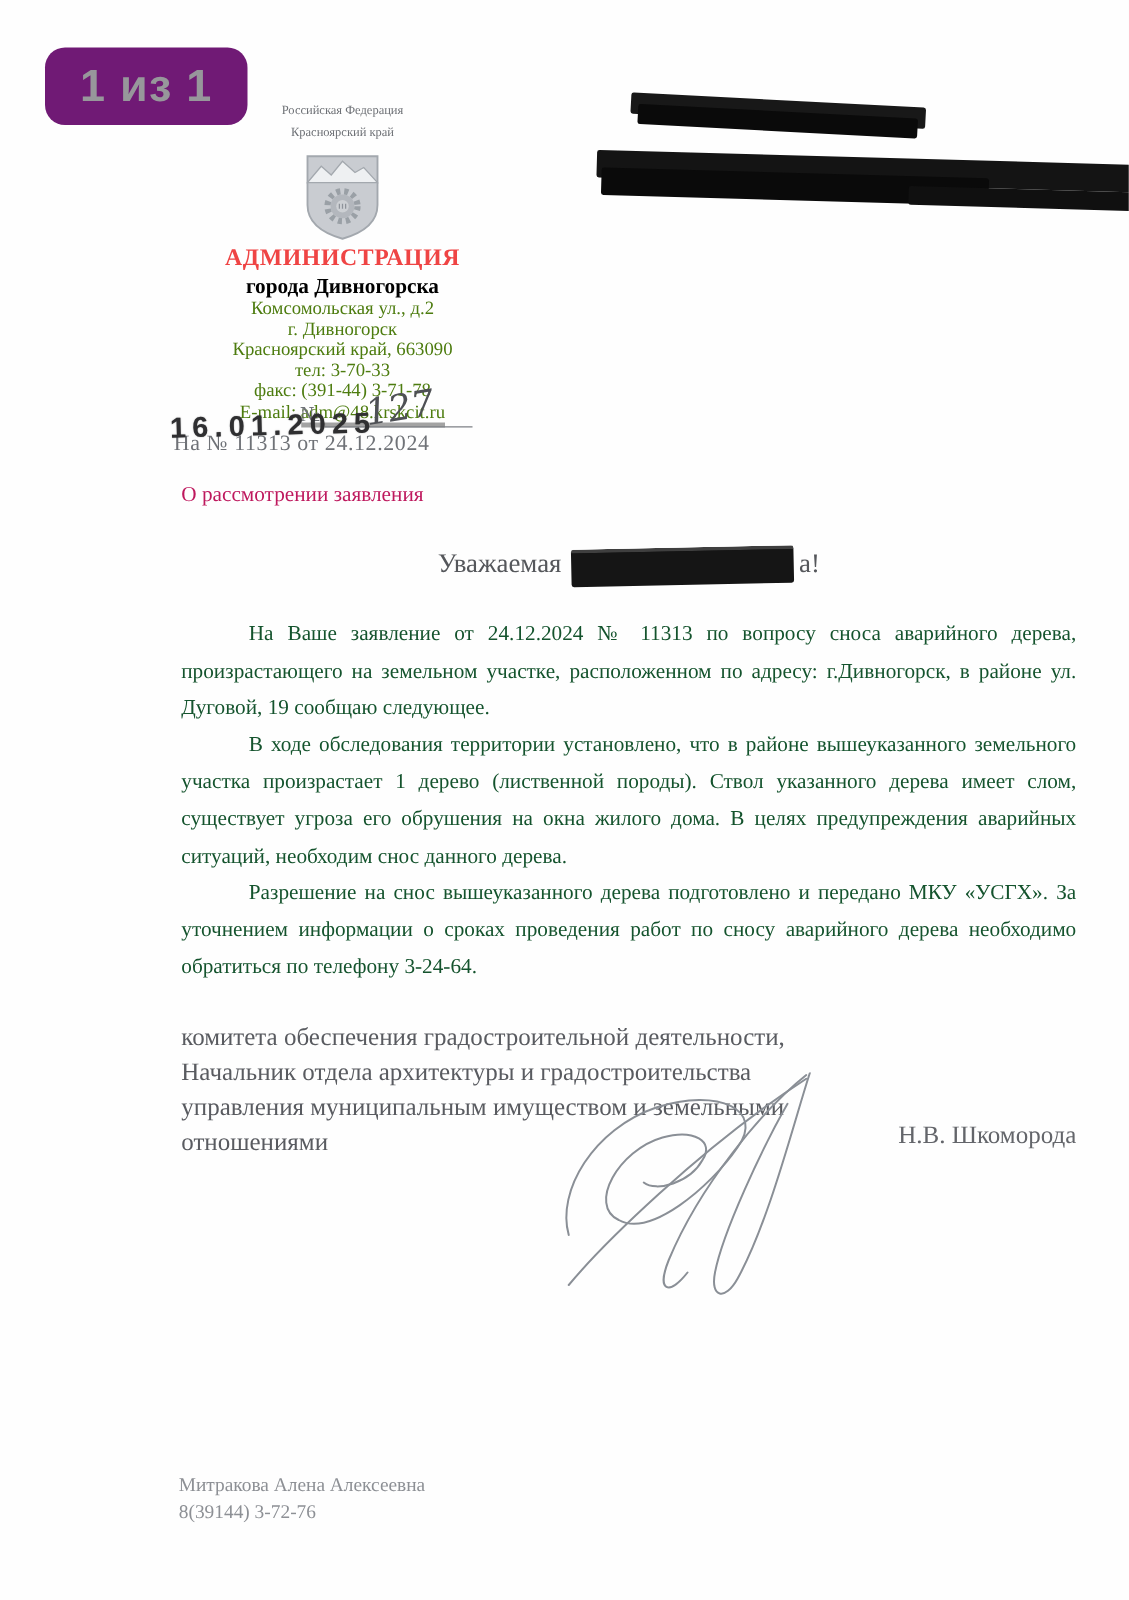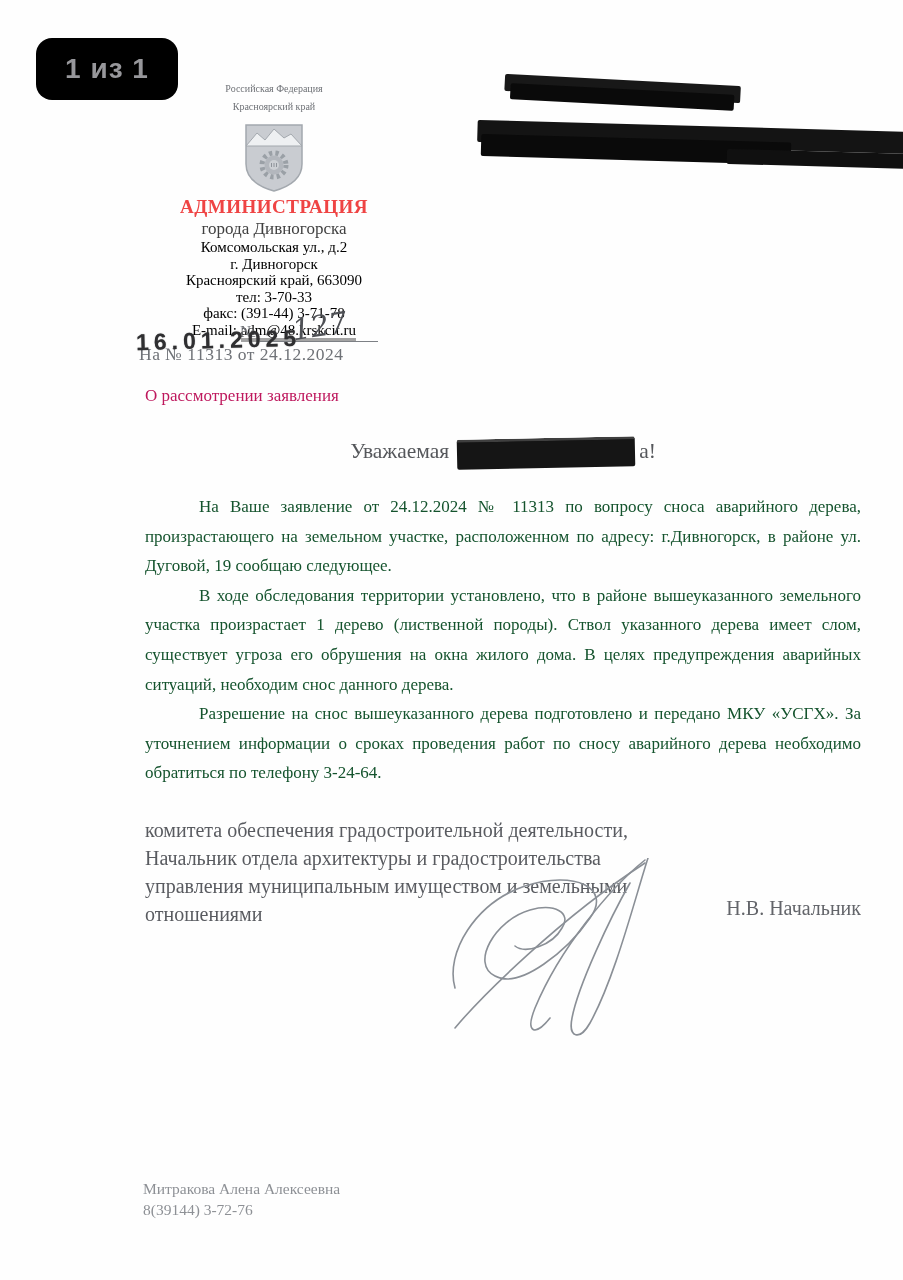--- a/index.html
+++ b/index.html
@@ -8,35 +8,35 @@
     position:relative; overflow:hidden;
     background:#fdfdfd;
     font-family:"Liberation Serif", serif;
     color:#4c4e53;
   }
   .page { position:absolute; inset:0; background:#fefefe; }
 
   
   .badge {
     position:absolute; left:36px; top:38px;
-    width:142px; height:62px; border-radius:16px;
-    background:#000000;
+    width:162px; height:62px; border-radius:16px;
+    background:#701a75;
     display:flex; align-items:center; justify-content:center;
     font-family:"Liberation Sans", sans-serif;
-    font-weight:bold; font-size:28px; color:#97979b;
+    font-weight:bold; font-size:36px; color:#97979b;
     letter-spacing:1px;
   }
 
   
   .letterhead { position:absolute; left:128px; top:80px; width:292px; text-align:center; }
   .lh-country, .lh-region { font-size:10px; color:#6e7176; line-height:18px; }
   .emblem { margin:6px auto 2px auto; display:block; }
   .lh-org1 { font-size:19px; font-weight:bold; color:#ef4444; margin-top:2px; letter-spacing:.5px; }
-  .lh-org2 { font-size:17px; font-weight:normal; color:#404040; line-height:21px; }
-  .lh-addr { font-size:15px; color:#000000; line-height:16.5px;text-align:center; }
+  .lh-org2 { font-size:17px; font-weight:bold; color:#000000; line-height:21px; }
+  .lh-addr { font-size:15px; color:#4d7c0f; line-height:16.5px;text-align:center; }
   .lh-email-addr { border-bottom:4px solid #a3a3a3; }
 
   
   .number-line {
     position:absolute; left:240px; top:312px; width:190px;
     font-size:17px; color:#6f7277; text-align:left;
   }
   .number-underline {
     display:inline-block; width:118px; border-bottom:1.5px solid #7d8085;
     text-align:center; vertical-align:bottom; height:30px;
@@ -162,21 +162,21 @@
     <p>Разрешение на снос вышеуказанного дерева подготовлено и передано МКУ «УСГХ». За уточнением информации о сроках проведения работ по сносу аварийного дерева необходимо обратиться по телефону 3-24-64.</p>
   </div>
 
   <div class="sign-block">
     <div class="sign-title">
       <div>комитета обеспечения градостроительной деятельности,</div>
       <div>Начальник отдела архитектуры и градостроительства</div>
       <div>управления муниципальным имуществом и земельными</div>
       <div>отношениями</div>
     </div>
-    <div class="sign-name">Н.В. Начальник</div>
+    <div class="sign-name">Н.В. Шкоморода</div>
   </div>
 
   <svg class="signature-svg" width="220" height="185" viewBox="0 0 220 185">
     <g fill="none" stroke="#8a8f96" stroke-width="1.6" stroke-linecap="round">
       <path d="M15 130 C 5 95, 35 45, 85 28 C 135 12, 172 30, 150 60 C 128 92, 80 132, 55 118 C 30 106, 55 62, 90 52 C 115 45, 132 55, 122 70 C 112 88, 85 96, 75 88"></path>
       <path d="M205 2 C 170 30, 120 90, 95 150 C 85 175, 95 179, 110 160"></path>
       <path d="M208 0 C 195 40, 175 120, 150 165 C 140 183, 128 180, 132 160 C 138 128, 170 60, 190 25"></path>
       <path d="M15 170 C 40 140, 120 60, 205 5"></path>
     </g>
   </svg>

